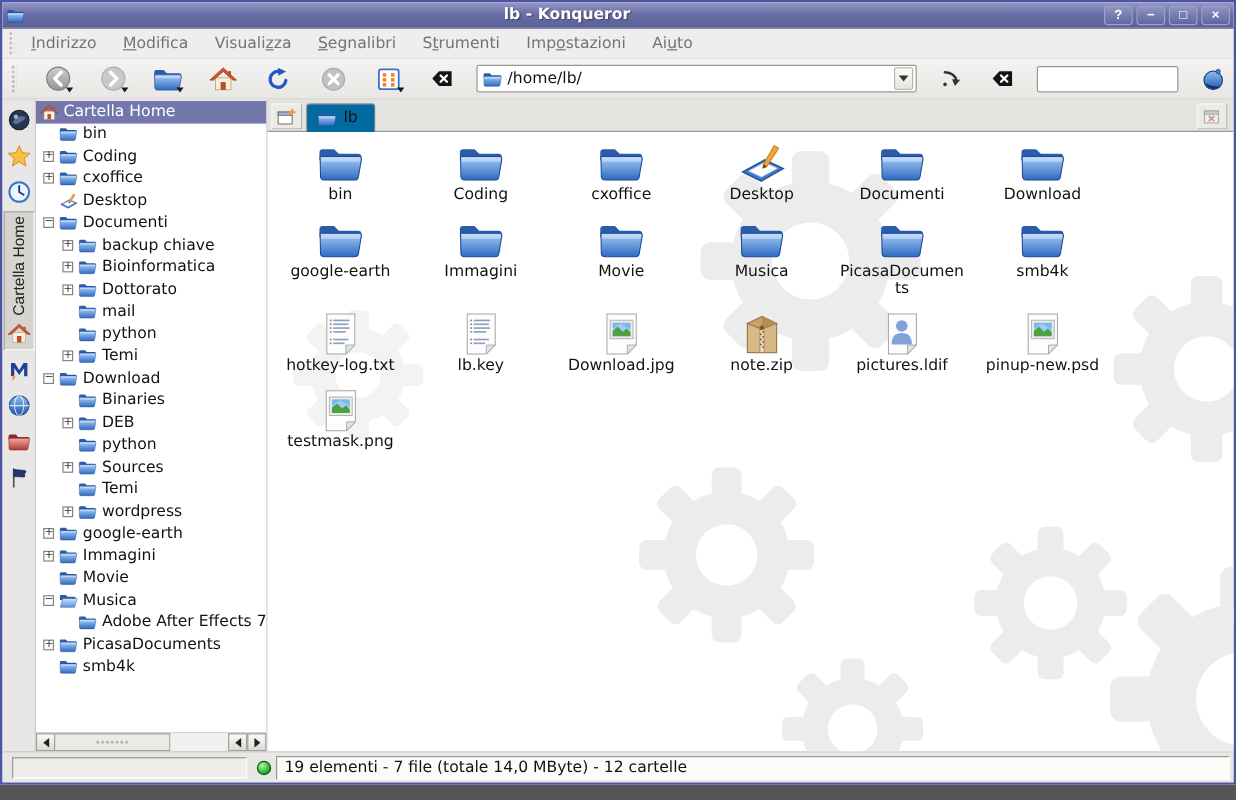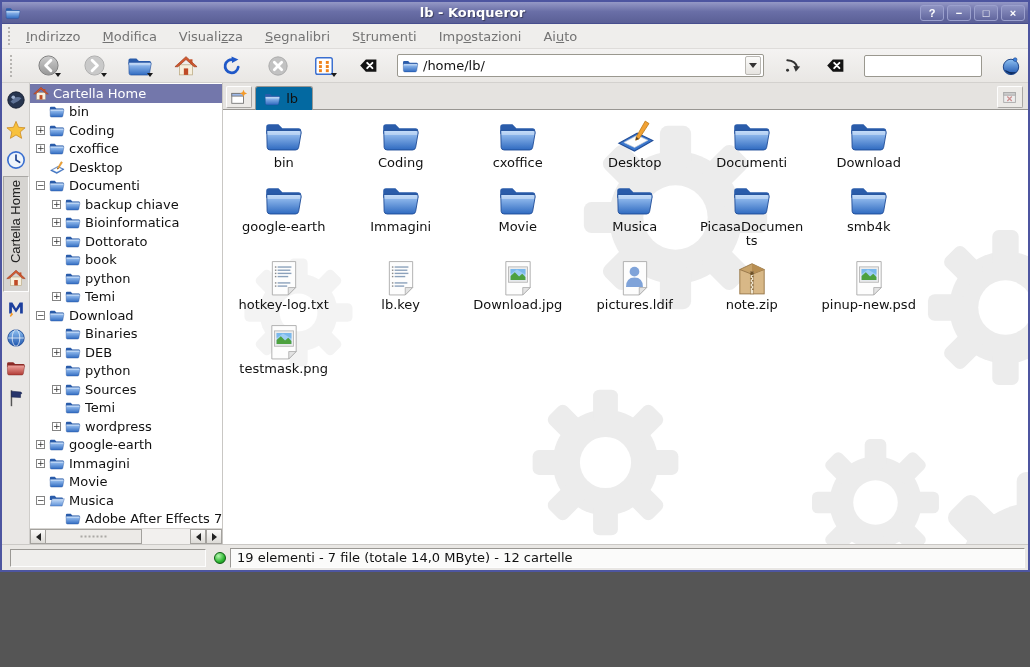--- a/index.html
+++ b/index.html
@@ -1,17 +1,17 @@
 <!DOCTYPE html>
 <html><head>
 <meta charset="utf-8">
 <style>
   html,body{margin:0;padding:0;background:#555;font-family:"DejaVu Sans","Liberation Sans",sans-serif;}
   *{box-sizing:border-box;}
-  .window{width:1030px;height:572px;border:2px solid #4d55a0;background:#efeeec;display:flex;flex-direction:column;overflow:hidden;}
+  .window{width:1030px;height:654px;border:2px solid #4d55a0;background:#efeeec;display:flex;flex-direction:column;overflow:hidden;}
 
   
   .titlebar{height:22px;flex:0 0 22px;background:linear-gradient(#9端599c6,#6a6fa7 45%,#5a5f96);background:linear-gradient(#9599c6,#6a6fa7 45%,#5a5f96);display:flex;align-items:center;padding:0 3px;border-bottom:1px solid #474e8e;}
   .title-text{flex:1;text-align:center;color:#fff;font-weight:bold;font-size:13px;text-shadow:1px 1px 1px rgba(0,0,0,.4);}
   .win-icon{width:16px;height:14px;margin-right:4px;}
   .win-controls{display:flex;gap:3px;}
   .wbtn{width:24px;height:16px;border:1px solid #9ba0cd;border-radius:3px;background:linear-gradient(#8e93c2,#61669e);color:#fff;font-size:11px;font-weight:bold;line-height:14px;text-align:center;padding:0;cursor:default;}
 
   
   .menubar{height:25px;flex:0 0 25px;display:flex;align-items:center;background:#efeeec;border-bottom:1px solid #dedcda;padding-left:2px;}
@@ -494,21 +494,21 @@
             <svg class="ticon" width="16" height="15">
               <use href="#i-folder"></use>
             </svg>
             <span class="tlabel">Dottorato</span>
           </div>
           <div class="tree-row" data-level="2" data-exp="none">
             <span class="exp"></span>
             <svg class="ticon" width="16" height="15">
               <use href="#i-folder"></use>
             </svg>
-            <span class="tlabel">book</span>
+            <span class="tlabel">mail</span>
           </div>
           <div class="tree-row" data-level="2" data-exp="none">
             <span class="exp"></span>
             <svg class="ticon" width="16" height="15">
               <use href="#i-folder"></use>
             </svg>
             <span class="tlabel">python</span>
           </div>
           <div class="tree-row" data-level="2" data-exp="plus">
             <span class="exp"></span>
@@ -763,29 +763,29 @@
               <span class="flabel">lb.key</span>
             </div>
             <div class="cell">
               <svg class="ficon" width="40" height="36">
                 <use href="#i-image"></use>
               </svg>
               <span class="flabel">Download.jpg</span>
             </div>
             <div class="cell">
               <svg class="ficon" width="40" height="36">
+                <use href="#i-zip"></use>
+              </svg>
+              <span class="flabel">note.zip</span>
+            </div>
+            <div class="cell">
+              <svg class="ficon" width="40" height="36">
                 <use href="#i-vcard"></use>
               </svg>
               <span class="flabel">pictures.ldif</span>
-            </div>
-            <div class="cell">
-              <svg class="ficon" width="40" height="36">
-                <use href="#i-zip"></use>
-              </svg>
-              <span class="flabel">note.zip</span>
             </div>
             <div class="cell">
               <svg class="ficon" width="40" height="36">
                 <use href="#i-image"></use>
               </svg>
               <span class="flabel">pinup-new.psd</span>
             </div>
             <div class="cell">
               <svg class="ficon" width="40" height="36">
                 <use href="#i-image"></use>

